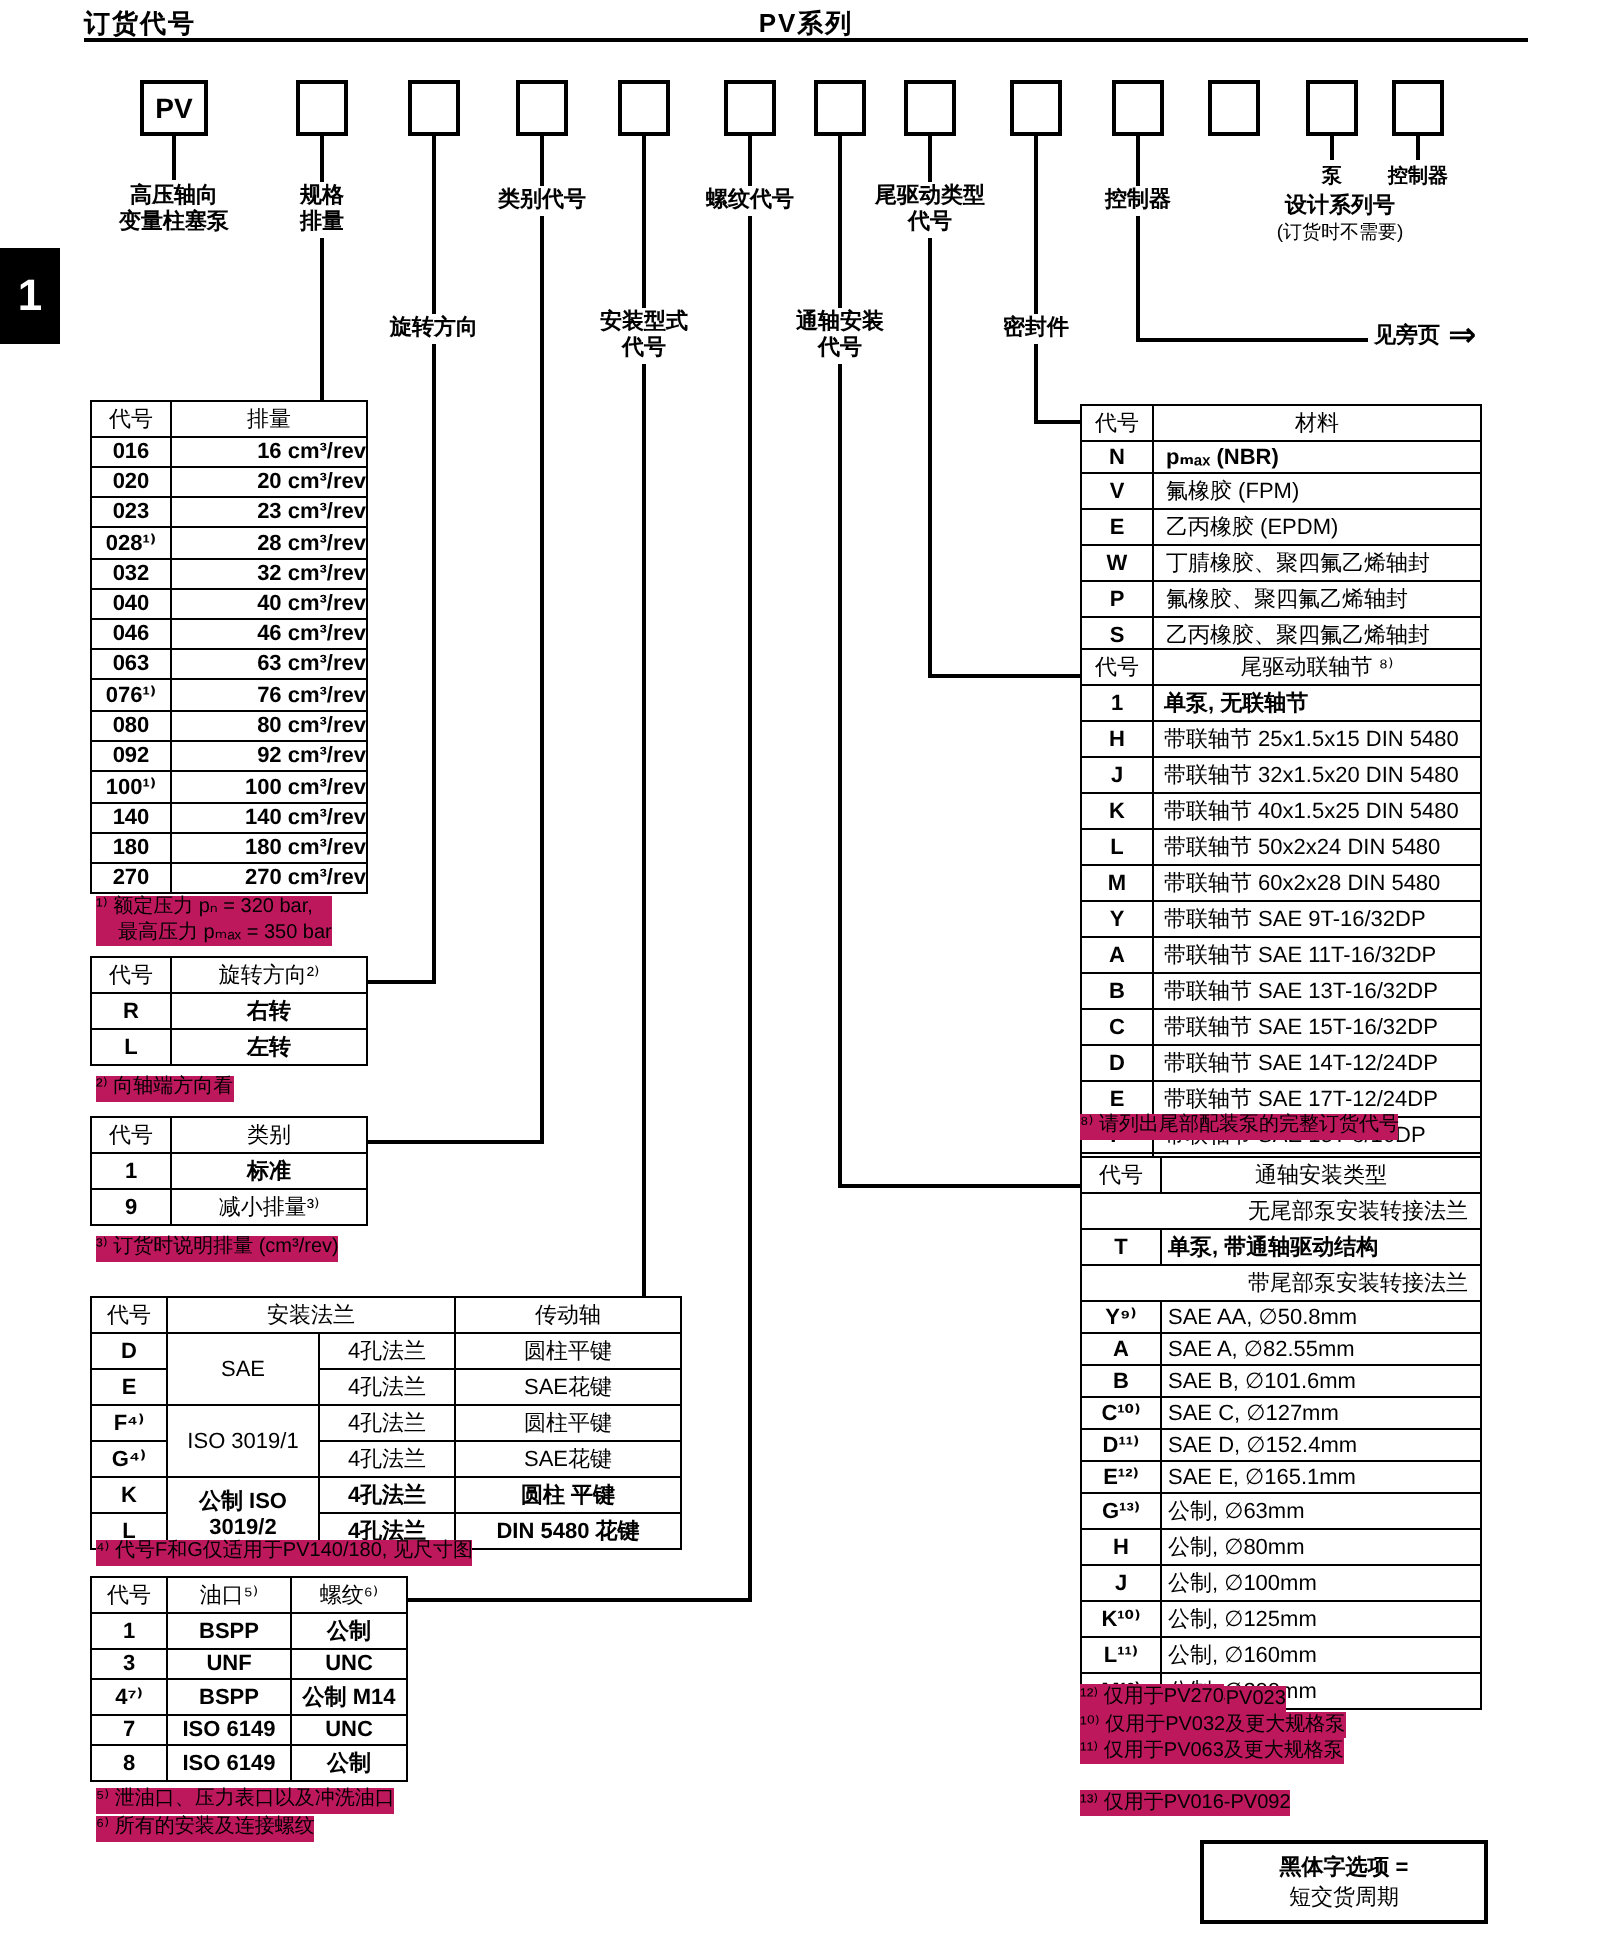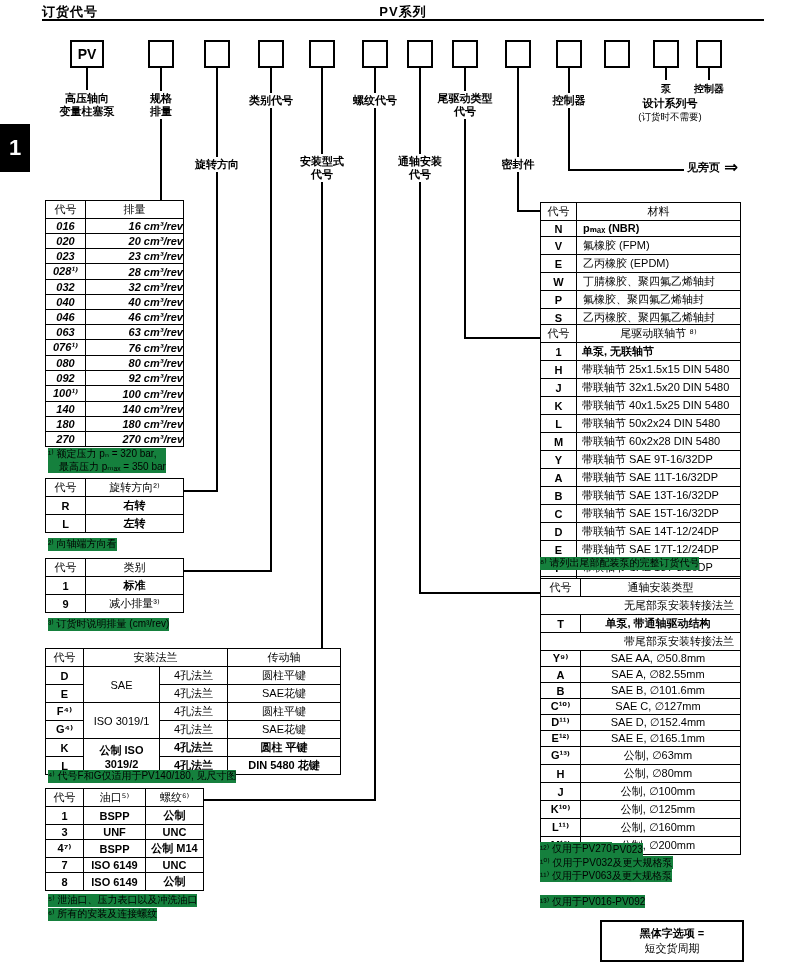--- a/index.html
+++ b/index.html
@@ -29,34 +29,34 @@
   .see-page .arr { font-size:17px; line-height:14px; font-weight:bold; }
 
   table.tbl { position:absolute; z-index:2; border-collapse:collapse; background:#fff; font-size:11px; table-layout:fixed; }
   .tbl th, .tbl td { border:1px solid #000; padding:1px 3px; text-align:center; white-space:pre-line; overflow:hidden; }
   .tbl th { font-weight:normal; height:15px; }
   .tbl td { height:12px; }
   .tbl td:first-child { font-weight:bold; }
   .tbl tr.bold td, .tbl td.bold { font-weight:bold; }
   .tbl td.subhead { font-weight:normal; text-align:right; padding-right:6px;margin-top:25px; }
 
-  .t-disp td { height:12px;font-style:italic; }
+  .t-disp td { height:12px; }
   .t-disp tbody td:nth-child(2) { text-align:right; padding-right:0; }
   .t-rot td, .t-cat td { height:14px; }
   .t-mount td { height:13px; }
   .t-ports td { height:13px; }
   .t-mat td { height:12px; }
   .t-mat tbody td:nth-child(2) { text-align:left; padding-left:6px; }
   .t-rear { font-size:10.5px; }
   .t-rear td { height:12px; }
   .t-rear tbody td:nth-child(2) { text-align:left; padding-left:5px; }
   .t-thru td { height:13px; }
-  .t-thru tbody td:nth-child(2) { text-align:center; padding-right:8px; }
-
-  .fn { position:absolute; z-index:2; background:#15803d; font-size:10px; line-height:12.5px; white-space:nowrap; }
+  .t-thru tbody td:nth-child(2) { text-align:left; padding-right:8px; }
+
+  .fn { position:absolute; z-index:2; background:#be185d; font-size:10px; line-height:12.5px; white-space:nowrap; }
   .fn .indent { padding-left:11px; }
   .fn-right { line-height:13px; }
 
   .bold-note { position:absolute; left:600px; top:920px; width:144px; height:42px; border:2.5px solid #000;
                background:#fff; z-index:2; display:flex; flex-direction:column; align-items:center; justify-content:center; }
   .bold-note .l1 { font-size:11px; font-weight:bold; }
   .bold-note .l2 { font-size:11px; }
 </style>
 </head>
 <body>

